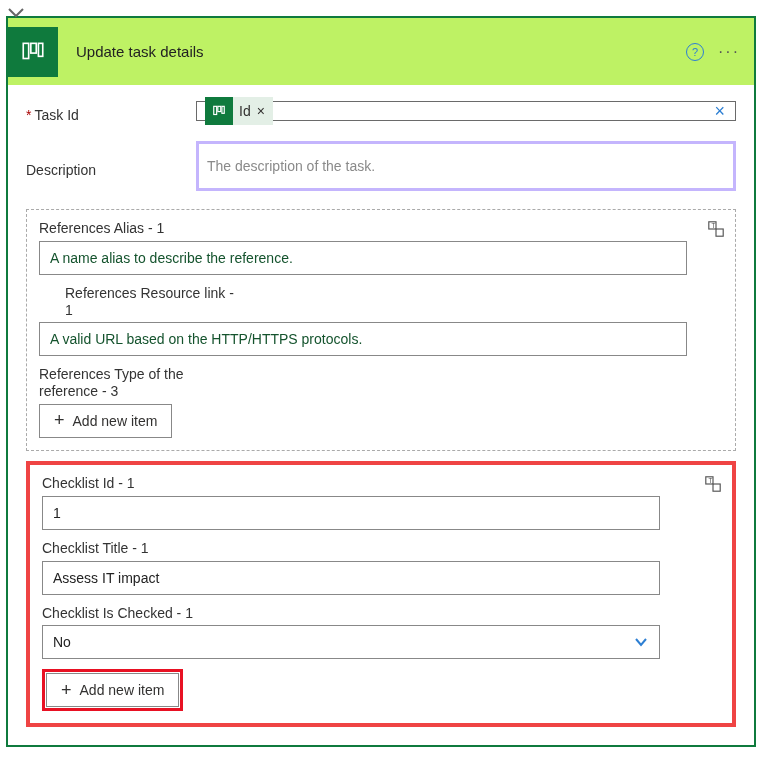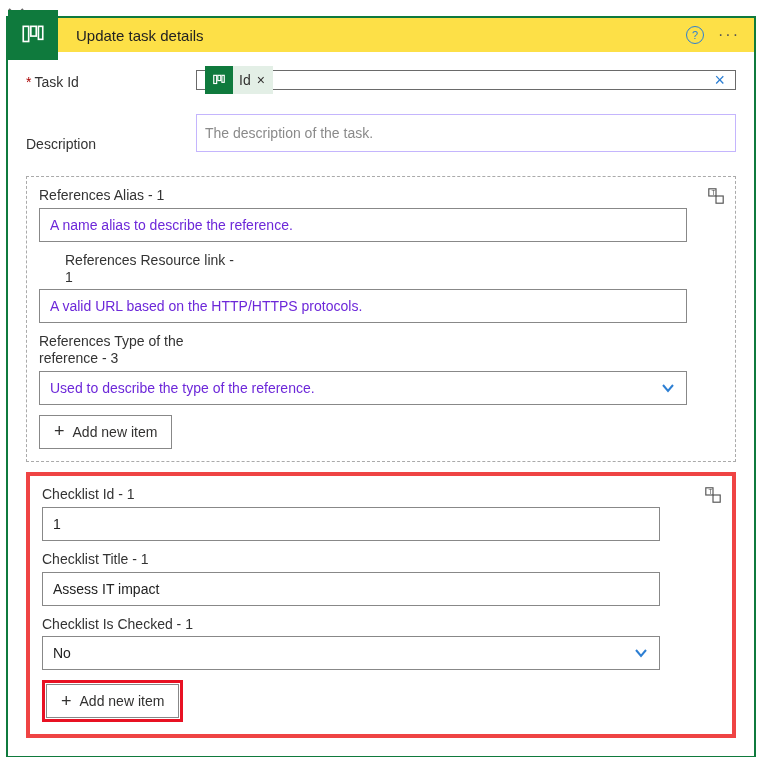--- a/index.html
+++ b/index.html
@@ -1,40 +1,40 @@
 <!DOCTYPE html>
 <html><head>
   <meta charset="utf-8">
   <style>
     * { box-sizing: border-box; margin: 0; padding: 0; }
     body { font-family: "Segoe UI", Arial, sans-serif; font-size: 14px; color: #323130; background: #fff; padding: 6px; }
     .card { border: 2px solid #0f7a3d; width: 750px; }
-    .card-header { background: #fde047; display: flex; align-items: center; height: 34px; }
+    .card-header { background: #bef264; display: flex; align-items: center; height: 67px; }
     .header-icon { width: 50px; height: 50px; background: #0f7a3d; display: flex; align-items: center; justify-content: center; color: #fff; }
     .header-title { flex: 1; padding-left: 18px; font-size: 15px; color: #222; }
     .header-actions { display: flex; align-items: center; gap: 14px; padding-right: 14px; }
     .q-icon { width: 18px; height: 18px; border: 1.5px solid #2d7fd3; border-radius: 50%; color: #2d7fd3; font-size: 11px; display: flex; align-items: center; justify-content: center; cursor: pointer; }
     .menu-dots { letter-spacing: 2px; color: #555; cursor: pointer; font-size: 16px; }
     .card-body { padding: 14px 18px 18px 18px; background: #fff; }
-    .field-row { display: flex; align-items: flex-end; margin-bottom: 24px; }
+    .field-row { display: flex; align-items: center; margin-bottom: 18px; }
     .field-label { width: 170px; padding-top: 8px; font-size: 14px; color: #333; }
     .req { color: #a80000; margin-right: 3px; }
     .field-control { flex: 1; }
-    .input-box { border: 1px solid #c4b5fd; height: 38px; display: flex; align-items: center; padding: 0 8px; position: relative; }
+    .input-box { border: 3px solid #c4b5fd; height: 50px; display: flex; align-items: center; padding: 0 8px; position: relative; }
     .input-box .placeholder { color: #8a8a8a; font-size: 14px; }
     .token-box { border: 1px solid #6a6a6a; height: 20px; display: flex; align-items: center; padding: 4px 8px; position: relative; }
     .token { background: #e3efe6; display: inline-flex; align-items: center; height: 28px; padding-right: 8px; }
     .token-icon { width: 28px; height: 28px; background: #0f7a3d; display: flex; align-items: center; justify-content: center; color: #fff; margin-right: 6px; }
     .token-label { font-size: 14px; margin-right: 6px; }
     .token-x { font-size: 14px; cursor: pointer; }
     .clear-x { position: absolute; right: 10px; color: #2d7fd3; font-size: 18px; cursor: pointer; }
     .dashed-group { border: 1px dashed #aaa; padding: 10px 12px 12px 12px; margin-top: 10px; position: relative; }
     .group-label { font-size: 14px; color: #333; margin-bottom: 4px; line-height: 1.2; }
     .group-input { border: 1px solid #888; height: 34px; display: flex; align-items: center; padding: 0 10px; margin-bottom: 10px; position: relative; }
-    .group-input .placeholder { color: #6d28d9; }
+    .group-input .placeholder { color: #14532d; }
     .group-input .value { color: #222; }
     .chevron { position: absolute; right: 10px; color: #2d7fd3; font-size: 14px; cursor: pointer; }
     .dyn-icon { position: absolute; top: 8px; right: 8px; width: 22px; height: 22px; cursor: pointer; display: flex; align-items: center; justify-content: center; }
     .add-btn { border: 1px solid #888; height: 34px; display: inline-flex; align-items: center; padding: 0 14px; cursor: pointer; background: #fff; }
     .add-btn .plus { font-size: 18px; margin-right: 8px; font-weight: 300; }
     .highlight-group { border: 4px solid #ef4444; }
     .highlight-btn { display:inline-block; border: 3px solid #e81123; padding: 1px 1px; }
     .sub-label-break { white-space: normal; }
     svg { display: block; }
     .arrow-top { text-align:center; margin-bottom:-4px; }
@@ -108,28 +108,20 @@
       <div class="group-input" style="width: calc(100% - 36px);">
         <span class="placeholder">A name alias to describe the reference.</span>
       </div>
 
       <div class="group-label sub-label-break" style="max-width:180px;margin-left:26px;">References Resource link - 1</div>
       <div class="group-input" style="width: calc(100% - 36px);">
         <span class="placeholder">A valid URL based on the HTTP/HTTPS protocols.</span>
       </div>
 
       <div class="group-label sub-label-break" style="max-width:180px;">References Type of the reference - 3</div>
-      <div class="group-input" style="width: calc(100% - 36px);">
-        <span class="placeholder">Used to describe the type of the reference.</span>
-        <span class="chevron">
-          <svg width="16" height="16" viewBox="0 0 16 16">
-              <path d="M3 5 L8 11 L13 5" stroke="#2d7fd3" stroke-width="2" fill="none"></path>
-            </svg>
-        </span>
-      </div>
 
       <div class="add-btn">
         <span class="plus">+</span>
         <span>Add new item</span>
       </div>
     </div>
 
     <div class="dashed-group highlight-group">
       <div class="dyn-icon">
         <svg width="18" height="18" viewBox="0 0 20 20">

